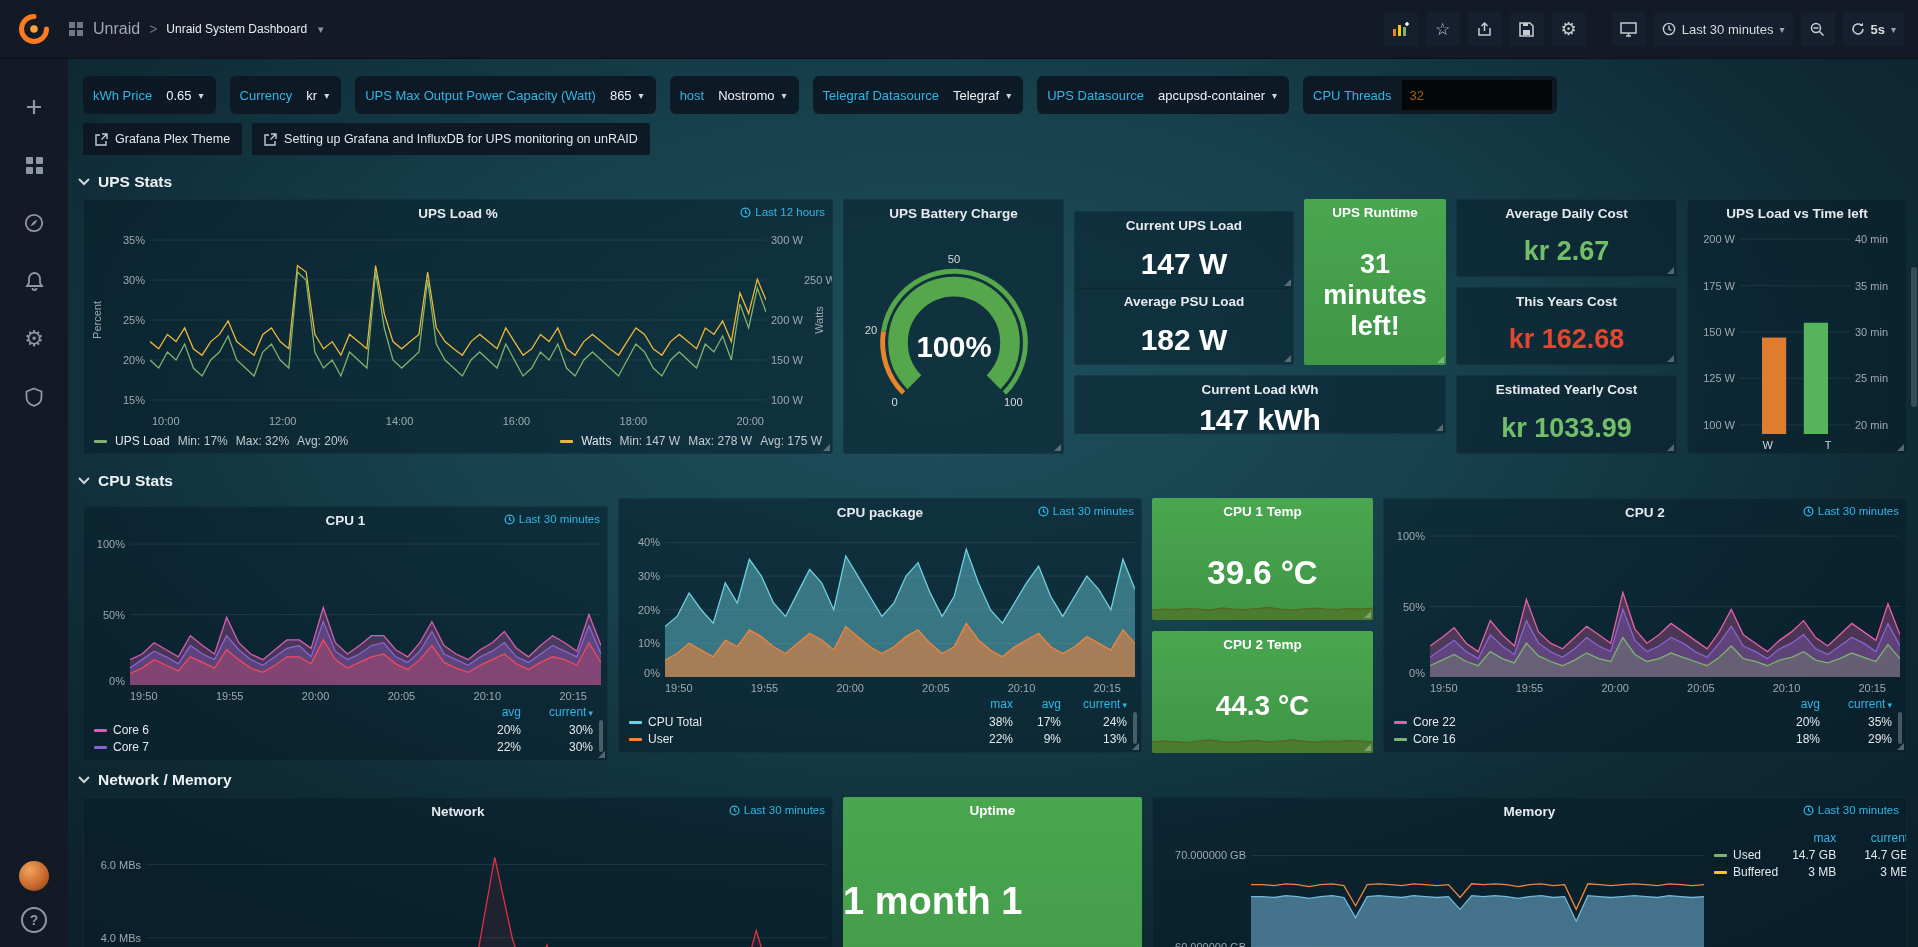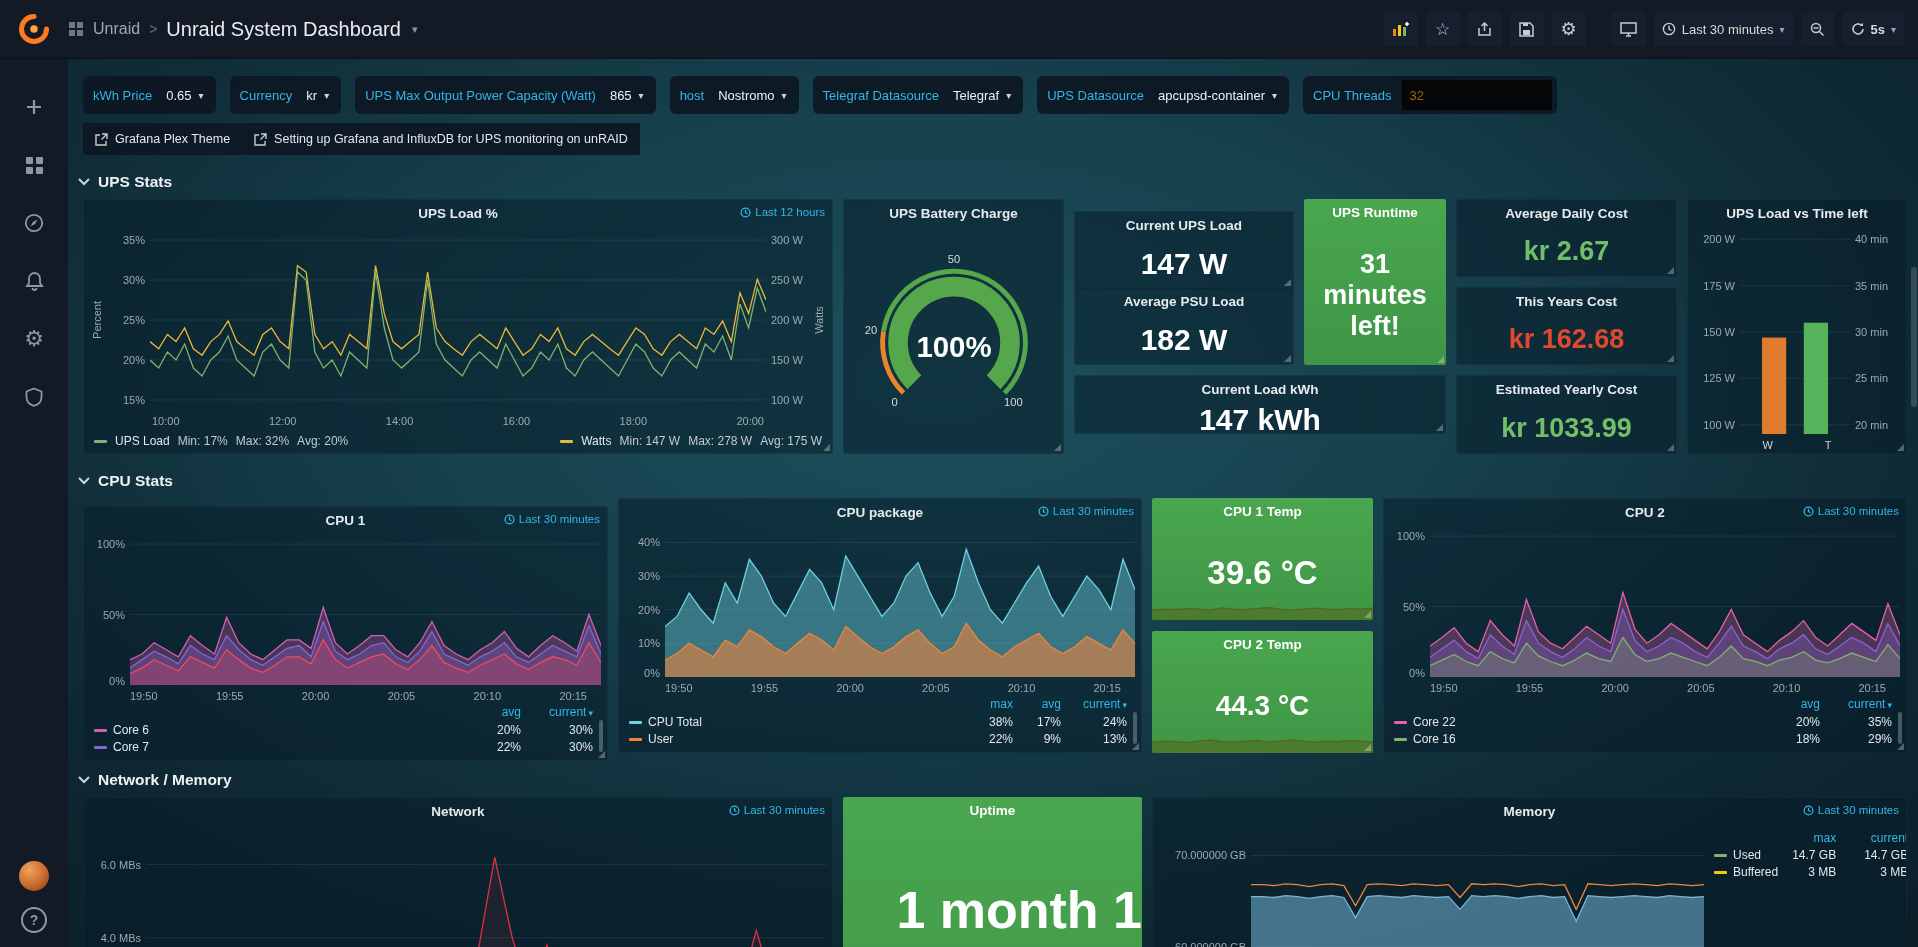--- a/index.html
+++ b/index.html
@@ -8,21 +8,21 @@
   svg{display:block;font-family:inherit}
 
   
   .navbar{position:fixed;top:0;left:0;right:0;height:59px;background:#131a26;
     display:flex;align-items:center;z-index:20;border-bottom:1px solid rgba(0,0,0,.35)}
   .logo-box{width:68px;display:flex;justify-content:center;align-items:center}
   .crumb{display:flex;align-items:center;gap:9px}
   .crumb .grid-ic{opacity:.75}
   .crumb .app{color:#9fa7b3;font-size:16px}
   .crumb .sep{color:#6c7680;font-size:14px}
-  .crumb .dash{color:#e9edf2;font-size:20px}
+  .crumb .dash{color:#e9edf2;font-size:12px}
   .crumb .caret{color:#8b96a0;font-size:11px;margin-left:2px}
   .nav-right{margin-left:auto;display:flex;align-items:center;gap:8px;padding-right:14px}
   .nbtn{height:34px;min-width:34px;display:flex;align-items:center;justify-content:center;
     gap:6px;background:#161f2e;border-radius:2px;padding:0 8px;cursor:pointer;color:#c7ccd1}
   .nbtn .txt{font-size:13px;color:#d8d9da}
   .nbtn .caret{font-size:10px;color:#9aa4ad}
   .nbtn.kiosk{margin-left:18px}
   .refresh-int{color:#5fd06a;font-weight:bold}
   .star{font-size:17px;line-height:1}
   .gearchar{font-size:18px;line-height:1}
@@ -42,21 +42,21 @@
   .content{position:absolute;top:59px;left:68px;width:1850px;height:888px;overflow:hidden;
     background:radial-gradient(ellipse 1400px 760px at 47% 36%,#1d505d 0%,#16404c 38%,#0f2b36 70%,#0b1f29 100%)}
   .vars{display:flex;align-items:center;gap:14px;margin:17px 0 0 15px;flex-wrap:nowrap}
   .chip{display:flex;align-items:center;height:38px;background:rgba(13,22,33,.88);border-radius:6px}
   .chip .lab{color:#33b5e5;font-size:13px;padding:0 10px;white-space:nowrap}
   .chip .val{color:#eef1f4;font-size:13px;padding:0 12px 0 4px;display:flex;align-items:center;gap:7px;
     cursor:pointer;white-space:nowrap}
   .chip .val .caret{font-size:10px;color:#cfd5da}
   .chip input{background:#050608;border:none;color:#a16207;font-size:13px;height:30px;width:150px;
     padding:0 8px;font-family:inherit;outline:none;margin-right:5px}
-  .linksrow{display:flex;align-items:center;gap:0;margin:9px 0 0 15px}
+  .linksrow{display:flex;align-items:center;gap:10px;margin:9px 0 0 15px}
   .linkchip{display:flex;align-items:center;gap:7px;height:32px;background:rgba(13,22,33,.88);
     border-radius:2px;padding:0 12px;color:#e4e8ec;font-size:12.5px;cursor:pointer}
 
   .section-head{display:flex;align-items:center;gap:8px;margin:18px 0 8px 10px;cursor:pointer}
   .section-head .stitle{color:#eef1f4;font-size:15.5px;font-weight:bold}
 
   .row{position:relative}
   .panel{position:absolute;background:rgba(8,30,41,.55);border:1px solid rgba(255,255,255,.035);
     border-radius:2px;display:flex;flex-direction:column;overflow:hidden}
   .panel::after{content:'';position:absolute;right:2px;bottom:2px;width:0;height:0;
@@ -101,21 +101,21 @@
   .statval.red{color:#e0482f}
   .statval.sm{font-size:27px}
 
   .greenpanel{background:linear-gradient(180deg,#4aa64f 0%,#3f9646 100%);border:none}
   .greenpanel .p-title{color:#fff}
   .greenpanel .statval{color:#fff}
   .spark{position:absolute;left:0;right:0;bottom:0;height:34%;pointer-events:none}
   .spark svg{width:100%;height:100%}
   .runtime-val{flex:1;display:flex;align-items:center;justify-content:center;text-align:center;
     font-size:27px;line-height:1.15;font-weight:bold;color:#fff;padding:0 10px}
-  .uptime-val{font-size:52px;font-weight:bold;color:#fff;text-align:right;margin-top:56px;white-space:nowrap}
+  .uptime-val{font-size:38px;font-weight:bold;color:#fff;text-align:left;margin-top:56px;white-space:nowrap}
 
   .gaugewrap{flex:1;display:flex;align-items:center;justify-content:center;padding:2px 10px 8px}
   .gaugewrap svg{width:196px;height:174px}
 
   .barxticks{display:flex;flex:none;height:17px;font-size:11px;color:#cfd5da;
     align-items:center;justify-content:center;gap:52px}
 
   .v-scrollbar{position:fixed;right:1px;top:62px;bottom:3px;width:6px;z-index:30}
   .v-scrollbar .thumb{position:absolute;top:205px;height:140px;width:6px;
     background:rgba(255,255,255,.16);border-radius:3px}
@@ -346,21 +346,21 @@
               <line x1="0" x2="100" y1="27.8" y2="27.8" stroke="rgba(255,255,255,0.08)" stroke-width="1" vector-effect="non-scaling-stroke"></line>
               <line x1="0" x2="100" y1="50" y2="50" stroke="rgba(255,255,255,0.08)" stroke-width="1" vector-effect="non-scaling-stroke"></line>
               <line x1="0" x2="100" y1="72.2" y2="72.2" stroke="rgba(255,255,255,0.08)" stroke-width="1" vector-effect="non-scaling-stroke"></line>
               <line x1="0" x2="100" y1="94.4" y2="94.4" stroke="rgba(255,255,255,0.08)" stroke-width="1" vector-effect="non-scaling-stroke"></line>
               <path d="M0.00 62.00L1.41 66.00L2.82 58.00L4.23 62.00L5.63 54.44L7.04 66.00L8.45 69.56L9.86 62.00L11.27 58.00L12.68 50.44L14.08 62.00L15.49 66.00L16.90 69.56L18.31 58.00L19.72 54.44L21.13 62.00L22.54 66.00L23.94 19.78L25.35 23.33L26.76 58.00L28.17 66.00L29.58 62.00L30.99 69.56L32.39 58.00L33.80 62.00L35.21 66.00L36.62 19.78L38.03 46.44L39.44 62.00L40.85 66.00L42.25 62.00L43.66 58.00L45.07 23.33L46.48 54.44L47.89 62.00L49.30 66.00L50.70 69.56L52.11 62.00L53.52 58.00L54.93 62.00L56.34 66.00L57.75 54.44L59.15 62.00L60.56 69.56L61.97 66.00L63.38 58.00L64.79 62.00L66.20 54.44L67.61 66.00L69.01 69.56L70.42 62.00L71.83 58.00L73.24 62.00L74.65 66.00L76.06 69.56L77.46 62.00L78.87 54.44L80.28 58.00L81.69 66.00L83.10 69.56L84.51 62.00L85.92 58.00L87.32 62.00L88.73 66.00L90.14 54.44L91.55 58.00L92.96 50.44L94.37 62.00L95.77 34.89L97.18 46.44L98.59 27.33L100.00 38.89" fill="none" stroke="#eab839" stroke-width="1.3" vector-effect="non-scaling-stroke"></path>
               <path d="M0.00 72.22L1.41 76.67L2.82 67.78L4.23 72.22L5.63 63.33L7.04 76.67L8.45 81.11L9.86 72.22L11.27 67.78L12.68 58.89L14.08 72.22L15.49 76.67L16.90 81.11L18.31 67.78L19.72 63.33L21.13 72.22L22.54 76.67L23.94 23.33L25.35 27.78L26.76 67.78L28.17 76.67L29.58 72.22L30.99 81.11L32.39 67.78L33.80 72.22L35.21 76.67L36.62 23.33L38.03 54.44L39.44 72.22L40.85 76.67L42.25 72.22L43.66 67.78L45.07 27.78L46.48 63.33L47.89 72.22L49.30 76.67L50.70 81.11L52.11 72.22L53.52 67.78L54.93 72.22L56.34 76.67L57.75 63.33L59.15 72.22L60.56 81.11L61.97 76.67L63.38 67.78L64.79 72.22L66.20 63.33L67.61 76.67L69.01 81.11L70.42 72.22L71.83 67.78L73.24 72.22L74.65 76.67L76.06 81.11L77.46 72.22L78.87 63.33L80.28 67.78L81.69 76.67L83.10 81.11L84.51 72.22L85.92 67.78L87.32 72.22L88.73 76.67L90.14 63.33L91.55 67.78L92.96 58.89L94.37 72.22L95.77 41.11L97.18 54.44L98.59 32.22L100.00 45.56" fill="none" stroke="#7eb26d" stroke-width="1.3" vector-effect="non-scaling-stroke"></path>
             </svg>
           </div>
         <div class="yticks right">
             <span style="top: calc(5.6% - 6px);">300 W</span>
-            <span style="top: calc(27.8% - 6px);">250 W</span>
+            <span style="top: calc(27.8% - 6px); margin-left: 33px;">250 W</span>
             <span style="top: calc(50% - 6px);">200 W</span>
             <span style="top: calc(72.2% - 6px);">150 W</span>
             <span style="top: calc(94.4% - 6px);">100 W</span>
           </div>
         <div class="axis-title">
             <span>Watts</span>
           </div>
       </div>
       <div class="xticks" style="padding:0 68px">
           <span>10:00</span>

